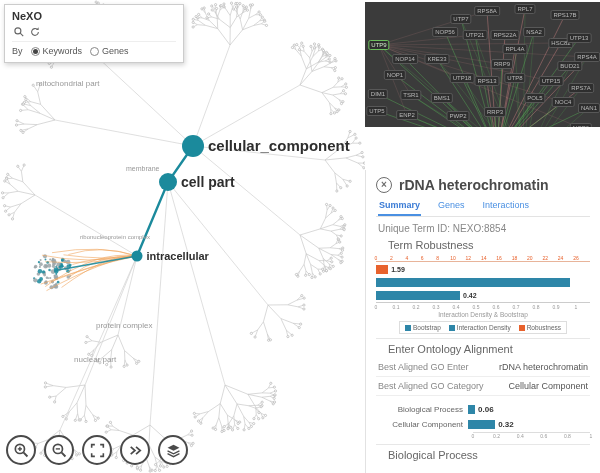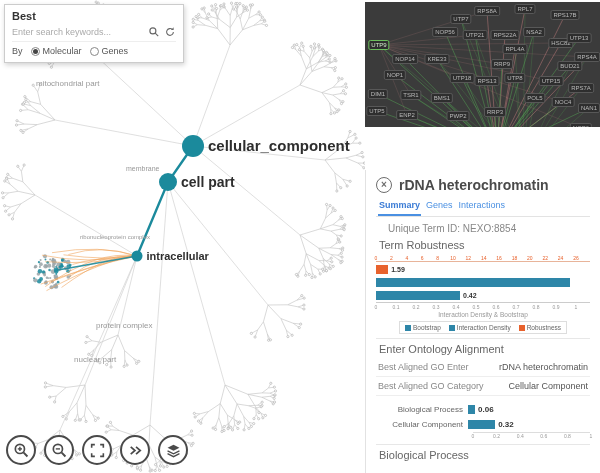--- a/index.html
+++ b/index.html
@@ -37,25 +37,25 @@
   .gene.green-text{color:#86df7f;border-color:#6cc05c;font-size:7px}
   .gene.white-text{color:#f2f2f2;background:transparent;border:none;font-size:8px;font-weight:bold}
 
   
   #detail-panel{position:absolute;left:365px;top:170px;width:235px;height:303px;background:#fff;
     border-left:1px solid #e2e2e2;padding:7px 10px 0;overflow:hidden}
   .detail-header{display:flex;align-items:center;gap:7px;margin-bottom:5px}
   .close-btn{width:16px;height:16px;min-width:16px;border:1.6px solid #6d6d6d;border-radius:50%;color:#6d6d6d;
     font-size:10px;line-height:1;display:flex;align-items:center;justify-content:center;cursor:pointer;font-weight:bold}
   .detail-title{font-size:14px;font-weight:bold;color:#4a4a4a;white-space:nowrap}
-  .tabs{display:flex;gap:4px;border-bottom:1px solid #e3e3e3;margin-bottom:6px;padding-left:2px}
+  .tabs{display:flex;gap:16px;border-bottom:1px solid #e3e3e3;margin-bottom:6px;padding-left:2px}
   .tab{font-size:9px;color:#4a90e2;padding:2px 1px 4px;cursor:pointer}
   .tab.active{color:#3a7bd5;font-weight:bold;border-bottom:2px solid #4a90e2}
-  .term-id{font-size:10px;color:#888;margin:1px 12px 5px}
-  .section-h{font-size:11px;color:#666;margin:3px 3px 3px}
+  .term-id{font-size:10px;color:#888;margin:1px 2px 5px}
+  .section-h{font-size:11px;color:#666;margin:3px 12px 3px}
   .sep{border:none;border-top:1px solid #e7e7e7;margin:4px 0}
 
   .axisline{position:relative;height:8px;border-bottom:1px solid #ccc;margin-bottom:1px}
   .axisline.toprule{border-bottom:1px solid #e8b49a}
   .tick{position:absolute;bottom:0;font-size:5px;transform:translateX(-50%);color:#999}
   .tick.orange{color:#e8622d}
   .bar-row{display:flex;align-items:center;height:13px}
   .bar{height:9px}
   .bar-lab{font-size:7px;font-weight:bold;color:#333;margin-left:3px}
   .axis-caption{font-size:6.5px;color:#999;text-align:center;margin-top:1px}
@@ -1027,41 +1027,40 @@
       <circle cx="137" cy="256" r="5.5" fill="#1b8a9c"></circle>
       <text x="146.5" y="259.85" font-size="11" font-weight="bold" fill="#2e2e2e">intracellular</text>
       <text x="36" y="86" font-size="8" fill="#999">mitochondrial part</text>
       <text x="126" y="171" font-size="7" fill="#999">membrane</text>
       <text x="80" y="239" font-size="6" fill="#999">ribonucleoprotein complex</text>
       <text x="96" y="328" font-size="8" fill="#999">protein complex</text>
       <text x="74" y="362" font-size="8" fill="#999">nuclear part</text>
     </svg>
 
   <div id="search-card">
-    <div class="nexo-title">Best</div>
+    <div class="nexo-title">NeXO</div>
     <div class="search-row">
-      <input placeholder="Enter search keywords..." style="">
       <span class="sicon">
         <svg viewBox="0 0 16 16">
             <circle cx="6.5" cy="6.5" r="4" fill="none" stroke="currentColor" stroke-width="1.5"></circle>
             <line x1="9.6" y1="9.6" x2="13.6" y2="13.6" stroke="currentColor" stroke-width="1.5"></line>
           </svg>
       </span>
       <span class="sicon">
         <svg viewBox="0 0 16 16">
             <path d="M12.5 8a4.5 4.5 0 1 1-1.3-3.2" fill="none" stroke="currentColor" stroke-width="1.4"></path>
             <path d="M12.8 1.8v3.4H9.4z" fill="currentColor"></path>
           </svg>
       </span>
     </div>
     <div class="by-row">
       <span>By</span>
       <span class="radio selected">
         <span class="rdot"></span>
-        <span>Molecular</span>
+        <span>Keywords</span>
       </span>
       <span class="radio">
         <span class="rdot"></span>
         <span>Genes</span>
       </span>
     </div>
   </div>
 
   <div id="zoom-toolbar">
     <div class="tool-btn">

